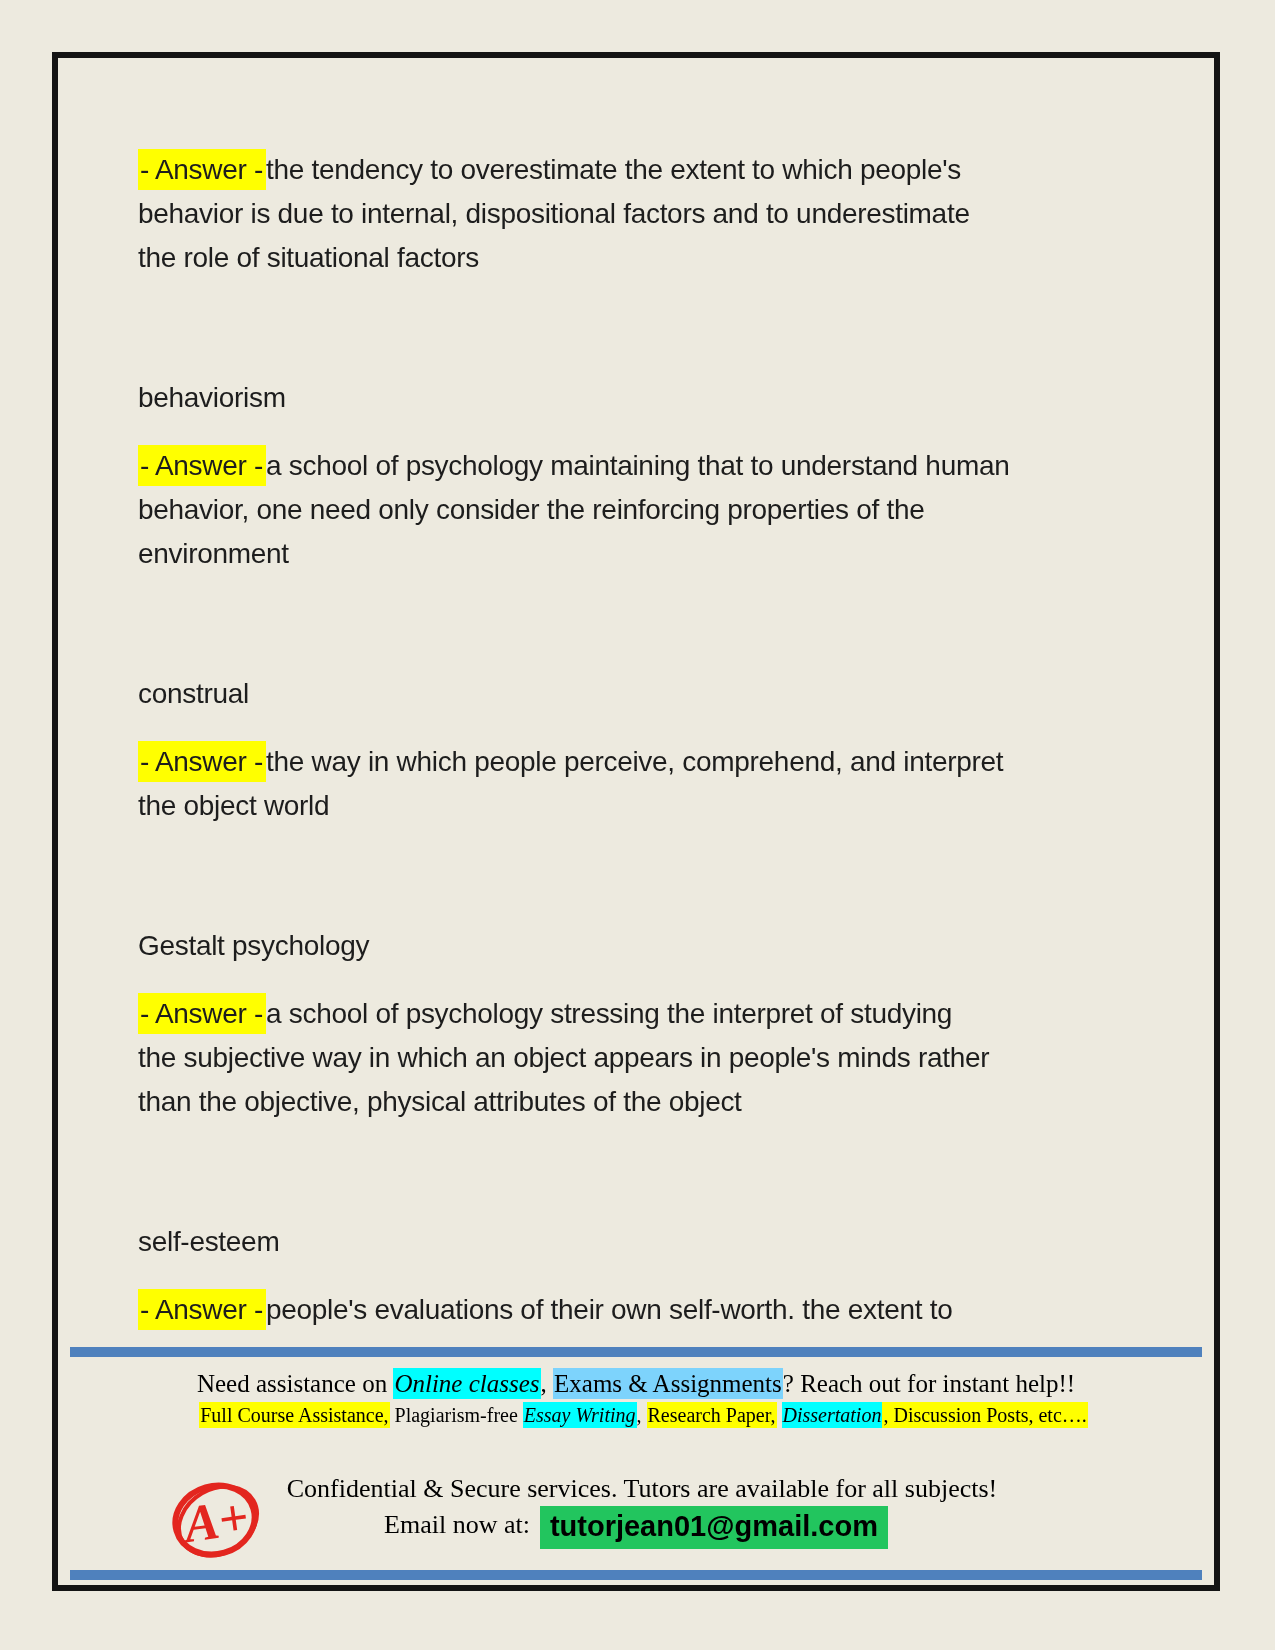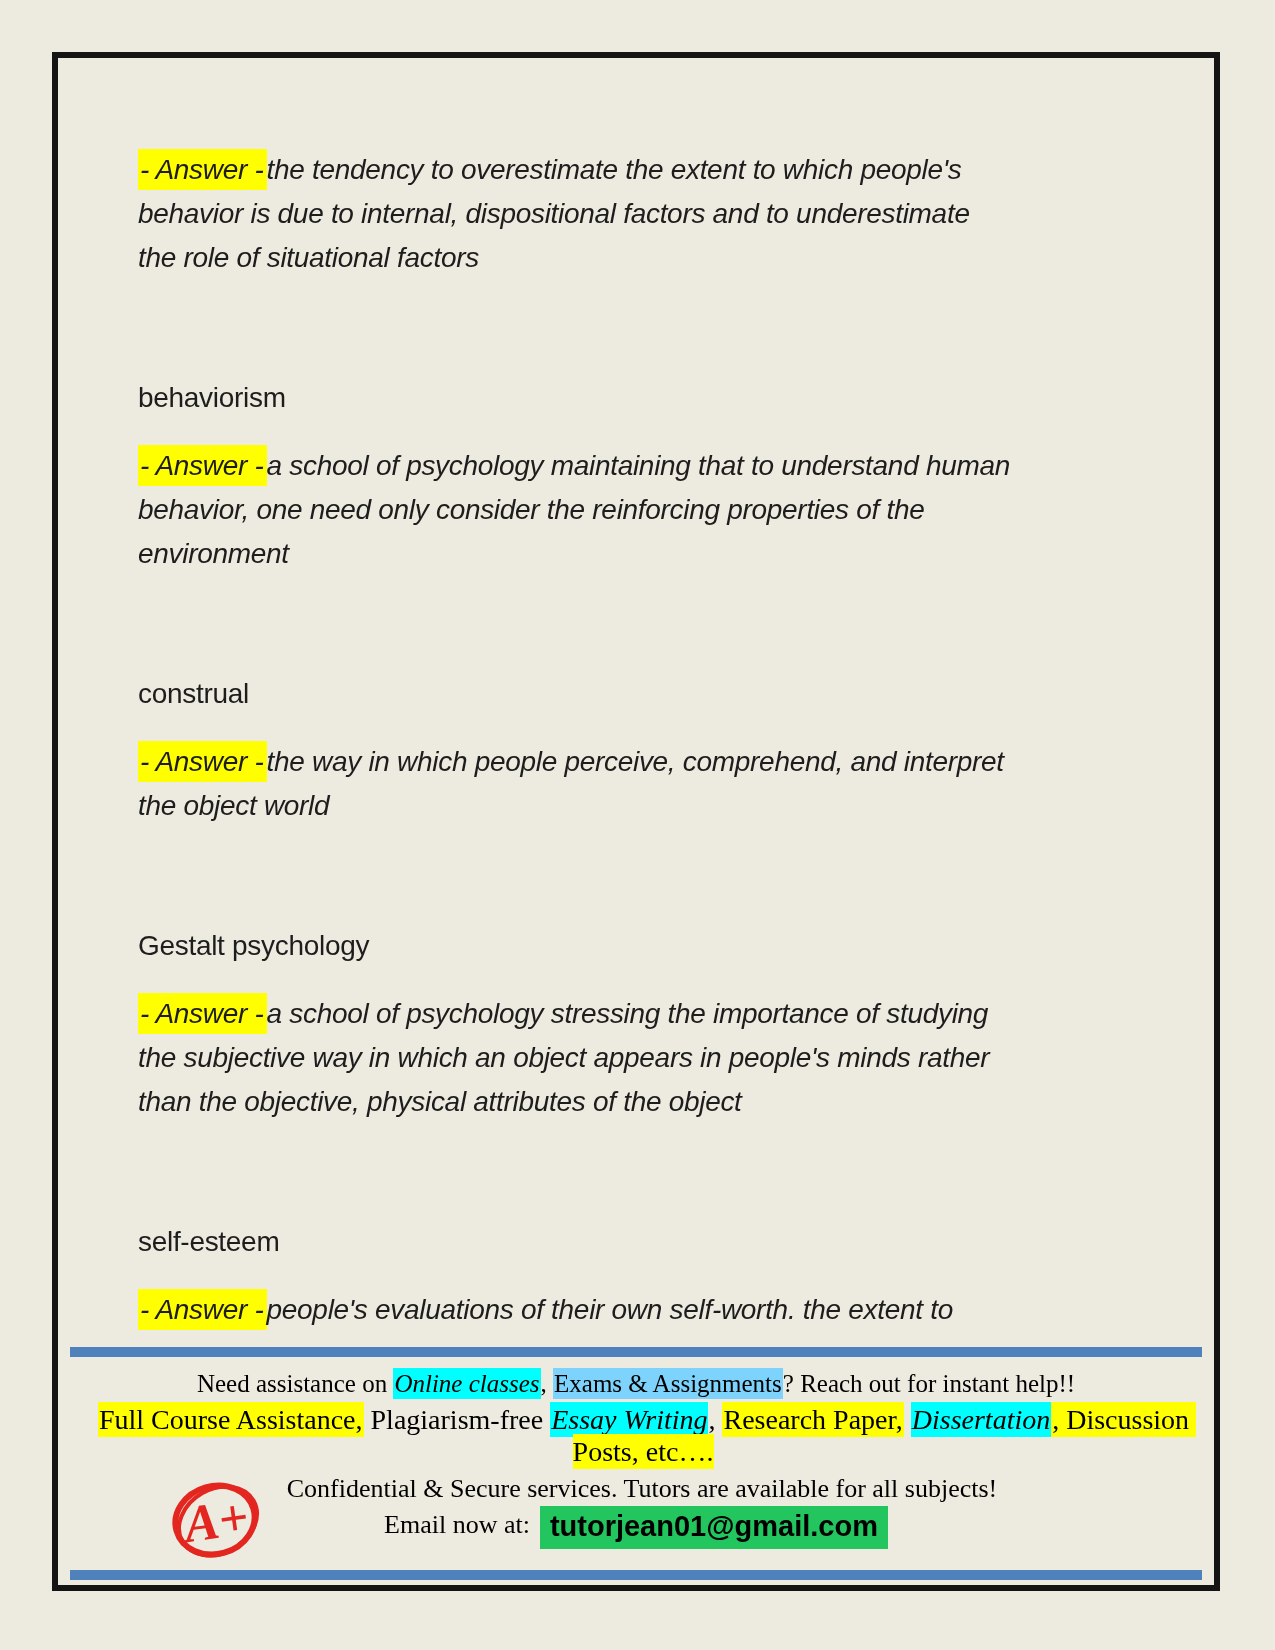--- a/index.html
+++ b/index.html
@@ -18,39 +18,39 @@
   }
   
   .content {
     position:absolute; left:80px; top:90px; width:1000px;
   }
   .bline {
     font-size:28px; line-height:44px; color:#1d1d1d;
     letter-spacing:-0.3px; white-space:pre;
   }
   .term { margin-top:96px; }
-  .answer { margin-top:24px;font-style:italic; }
+  .answer { margin-top:24px; }
   .answer.first { margin-top:0; }
   .hl-answer {
     background:#ffff00; padding:5px 3px 5px 2px;
   }
   
   .divider {
     position:absolute; left:12px; right:12px; height:10px;
     background:#4f81bd;
   }
   .divider-top { top:1289px; }
   .divider-bottom { top:1512px; }
   .fline {
     position:absolute; left:0; right:0; text-align:center;
     font-family:"Liberation Serif", serif; color:#000;
     white-space:pre-wrap;
   }
   .fline-1 { top:1312px; font-size:25px; }
-  .fline-2 { top:1346px; font-size:28px;padding-left:15px; }
+  .fline-2 { top:1346px; font-size:20px;padding-left:15px; }
   .fline-3 { top:1416px; font-size:26px;padding-left:12px; }
   .fline-4 { top:1448px; font-size:26px; }
   .hy { background:#ffff00; padding:2px 1px; }
   .hc { background:#00ffff; padding:2px 1px;font-style:italic; }
   .hg { background:#7dd3fc; padding:2px 1px; }
   .email-hl {
     display:inline-block;
     font-family:"Liberation Sans", sans-serif;
     font-weight:bold; font-size:29px;
     background:#22c55e; padding:4px 10px 6px 10px;
@@ -84,21 +84,21 @@
       </div>
 
       <div class="bline term">construal</div>
       <div class="answer">
         <div class="bline"><span class="hl-answer">- Answer -</span><span>the way in which people perceive, comprehend, and interpret</span></div>
         <div class="bline">the object world</div>
       </div>
 
       <div class="bline term">Gestalt psychology</div>
       <div class="answer">
-        <div class="bline"><span class="hl-answer">- Answer -</span><span>a school of psychology stressing the importance of studying</span></div>
+        <div class="bline"><span class="hl-answer">- Answer -</span><span>a school of psychology stressing the interpret of studying</span></div>
         <div class="bline">the subjective way in which an object appears in people's minds rather</div>
         <div class="bline">than the objective, physical attributes of the object</div>
       </div>
 
       <div class="bline term">self-esteem</div>
       <div class="answer">
         <div class="bline"><span class="hl-answer">- Answer -</span><span>people's evaluations of their own self-worth. the extent to</span></div>
       </div>
 
     </div>

